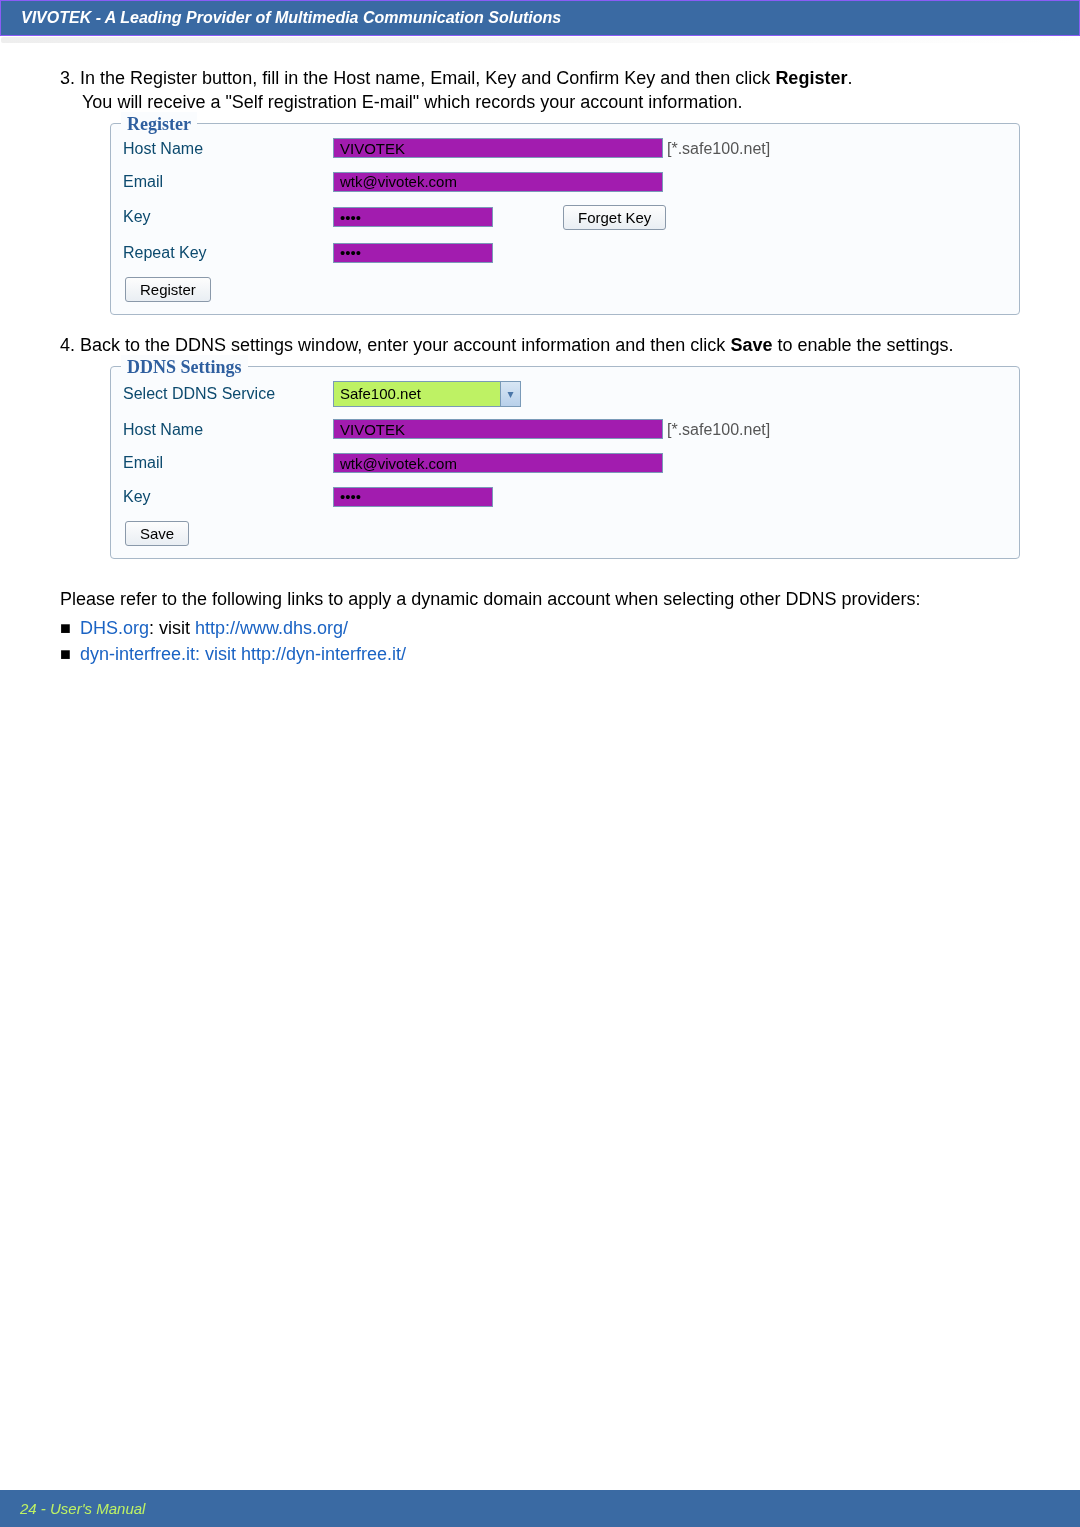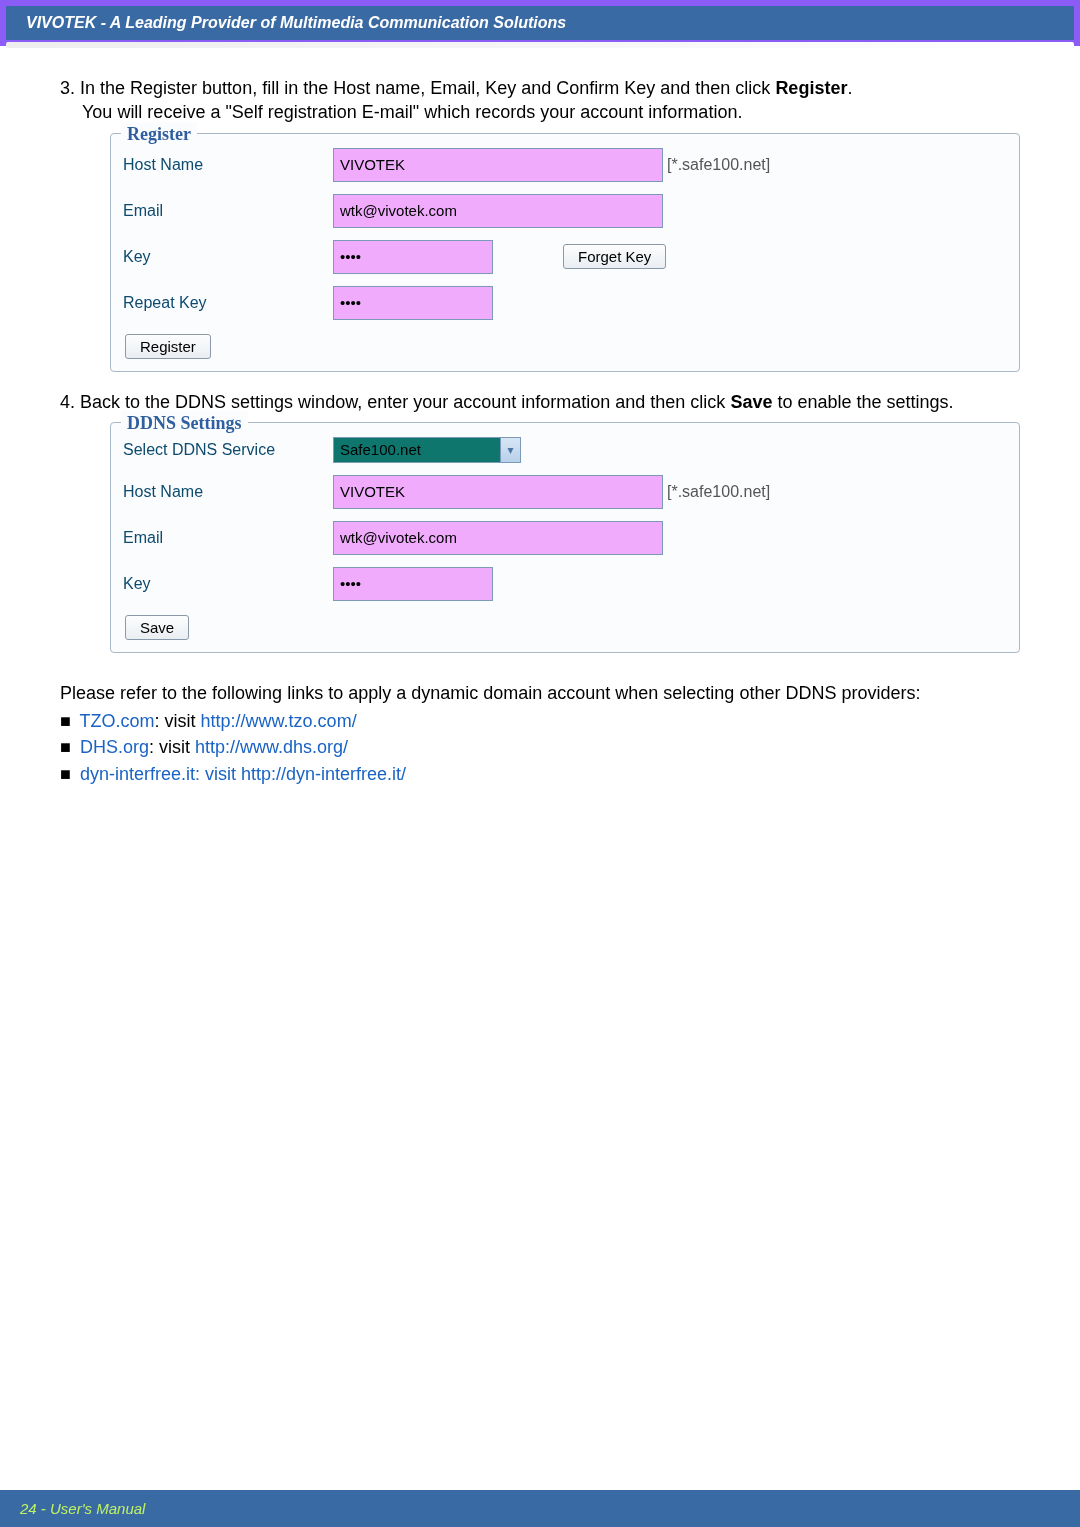--- a/index.html
+++ b/index.html
@@ -23,21 +23,21 @@
     content: "";
     display: block;
     position: absolute;
     left: 0; right: 0;
     bottom: -8px;
     height: 6px;
     background: linear-gradient(to right, #eee, #fff);
     border-radius: 2px;
   }
   .header-wrap {
-    border: 6px solid #8b5cf6;
+    border: 1px solid #8b5cf6;
     margin-bottom: 30px;
   }
   .content {
     padding: 0 60px;
     font-size: 18px;
     line-height: 1.35;
   }
   .para-num {
     margin-top: 10px;
     margin-bottom: 8px;
@@ -68,22 +68,22 @@
     display: flex;
     align-items: center;
     padding: 6px 0;
   }
   .label-cell {
     width: 210px;
     color: #0c4a6e;
   }
   .input {
     border: 1px solid #7a9ab8;
-    background: #f0abfc;
-    height: 34px;
+    background: #a21caf;
+    height: 20px;
     padding: 2px 6px;
     font-size: 15px;
     color: #000;
   }
   .input.w-host { width: 330px; }
   .input.w-email { width: 330px; }
   .input.w-key { width: 160px; }
   .suffix {
     color: #555;
     margin-left: 4px;
@@ -96,21 +96,21 @@
     border-radius: 3px;
     font-size: 15px;
     cursor: pointer;
     margin-left: 18px;
   }
   .btn.save-btn, .btn.register-btn {
     margin: 8px 0 0 2px;
   }
   .select {
     border: 1px solid #7a9ab8;
-    background: #0f766e;
+    background: #bef264;
     height: 26px;
     width: 188px;
     display: inline-flex;
     align-items: center;
     justify-content: space-between;
     padding: 0 0 0 6px;
     font-size: 15px;
   }
   .select-arrow {
     width: 20px;
@@ -217,24 +217,20 @@
 
     <button class="btn save-btn">Save</button>
   </div>
 
 
   <div class="links-intro">Please refer to the following links to apply a dynamic domain account when selecting other DDNS providers:</div>
 
   <div class="links">
     <div class="row-link">
       <span class="sq">■</span>
-      <span class="blue">TZO.com</span><span>: visit </span><span class="blue">http://www.tzo.com/</span>
-    </div>
-    <div class="row-link">
-      <span class="sq">■</span>
       <span class="blue">DHS.org</span><span>: visit </span><span class="blue">http://www.dhs.org/</span>
     </div>
     <div class="row-link">
       <span class="sq">■</span>
       <span class="blue">dyn-interfree.it</span><span class="blue">: visit </span><span class="blue">http://dyn-interfree.it/</span>
     </div>
   </div>
 
 </div>
 

